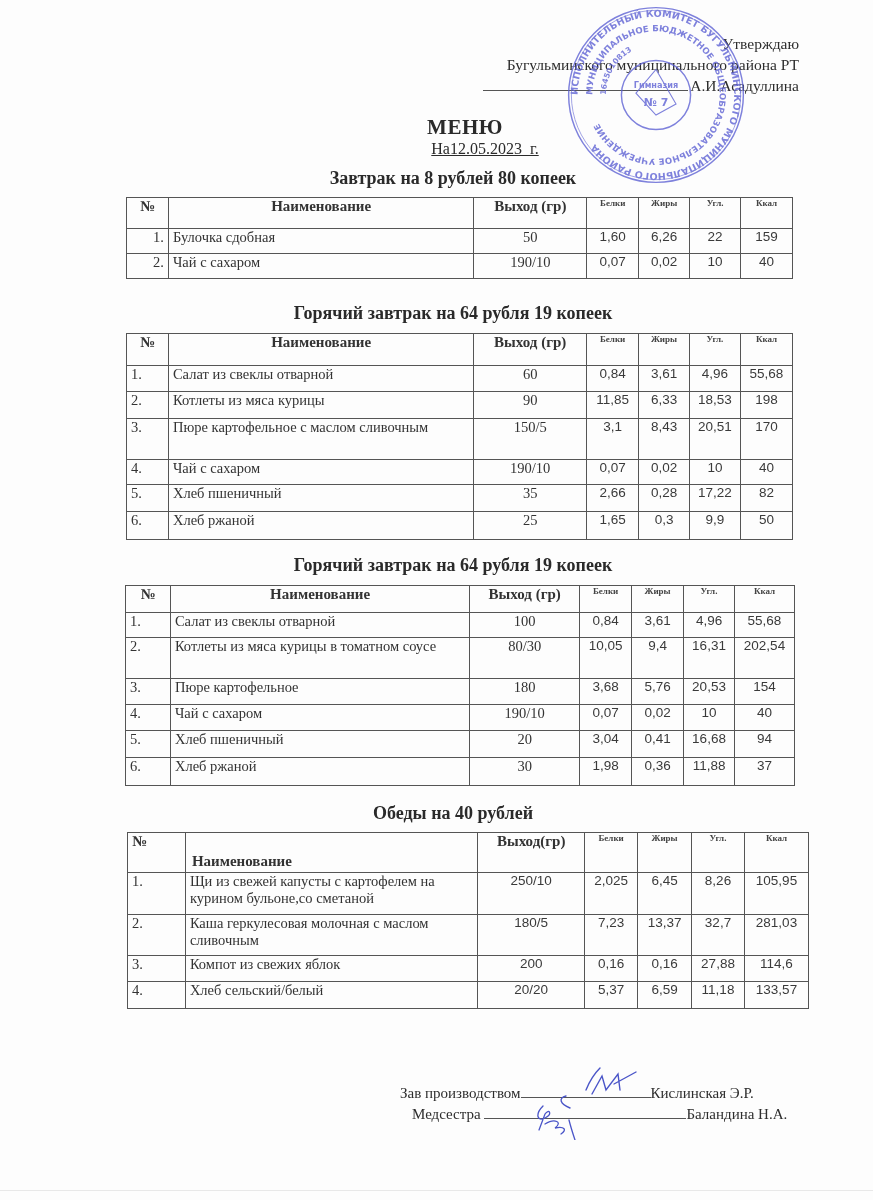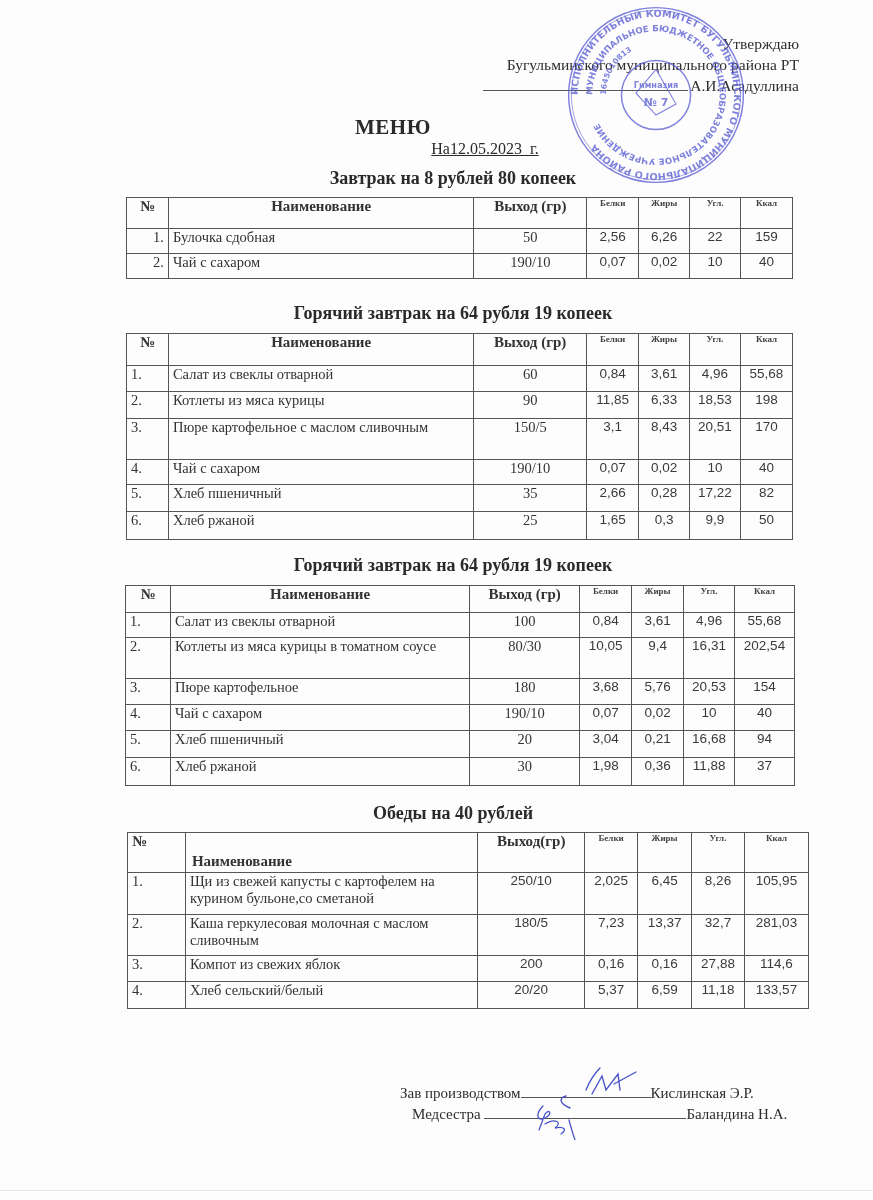--- a/index.html
+++ b/index.html
@@ -10,21 +10,21 @@
   .scan-line { position: absolute; left: 0; right: 0; top: 1190px; height: 1px; background: #e8e8e8; }
 
   
   .approve { position: absolute; right: 74px; top: 33px; text-align: right; font-size: 15.5px; line-height: 21px; color: #2d2d2d; }
   .approve .line { white-space: nowrap; }
   .approve .sig-line { display: inline-block; width: 205px; border-bottom: 1px solid #555; margin-right: 2px; height: 14px; vertical-align: baseline; }
 
   
   .stamp { position: absolute; left: 565px; top: 4px; width: 182px; height: 182px; opacity: 0.78; pointer-events: none; }
 
-  .title { position: absolute; left: 355px; width: 220px; font-weight: bold; font-size: 21px; top: 115px; letter-spacing: 0.5px; }
+  .title { position: absolute; left: 355px; width: 220px; text-align: center; font-weight: bold; font-size: 21px; top: 115px; letter-spacing: 0.5px; }
   .date { position: absolute; left: 355px; width: 220px; text-align: center; font-size: 16px; top: 140px; }
   .date span { text-decoration: underline; margin-left: 40px; }
 
   .section-title { position: absolute; left: 108px; width: 690px; text-align: center; font-weight: bold; font-size: 18px; }
 
   table.menu { position: absolute; border-collapse: collapse; font-size: 14.5px; color: #333; }
   table.menu td, table.menu th { border: 1px solid #555; padding: 0 4px; vertical-align: top; }
   table.menu th { font-weight: bold; font-family: "Liberation Serif", serif; }
   th.big { font-size: 15px; padding-top: 5px; }
   th.small { font-size: 9px; font-weight: normal; color: #444; padding-top: 3px; }
@@ -92,21 +92,21 @@
     <th class="big">Выход (гр)</th>
     <th class="small">Белки</th>
     <th class="small">Жиры</th>
     <th class="small">Угл.</th>
     <th class="small">Ккал</th>
   </tr>
   <tr style="height:25px">
     <td class="idx right">1.</td>
     <td class="name">Булочка сдобная</td>
     <td class="yield">50</td>
-    <td class="num">2,56</td>
+    <td class="num">1,60</td>
     <td class="num">6,26</td>
     <td class="num">22</td>
     <td class="num">159</td>
   </tr>
   <tr style="height:25px">
     <td class="idx right">2.</td>
     <td class="name">Чай с сахаром</td>
     <td class="yield">190/10</td>
     <td class="num">0,07</td>
     <td class="num">0,02</td>
@@ -249,21 +249,21 @@
     <td class="num">0,07</td>
     <td class="num">0,02</td>
     <td class="num">10</td>
     <td class="num">40</td>
   </tr>
   <tr style="height:27px">
     <td class="idx">5.</td>
     <td class="name">Хлеб пшеничный</td>
     <td class="yield">20</td>
     <td class="num">3,04</td>
-    <td class="num">0,21</td>
+    <td class="num">0,41</td>
     <td class="num">16,68</td>
     <td class="num">94</td>
   </tr>
   <tr style="height:28px">
     <td class="idx">6.</td>
     <td class="name">Хлеб ржаной</td>
     <td class="yield">30</td>
     <td class="num">1,98</td>
     <td class="num">0,36</td>
     <td class="num">11,88</td>

